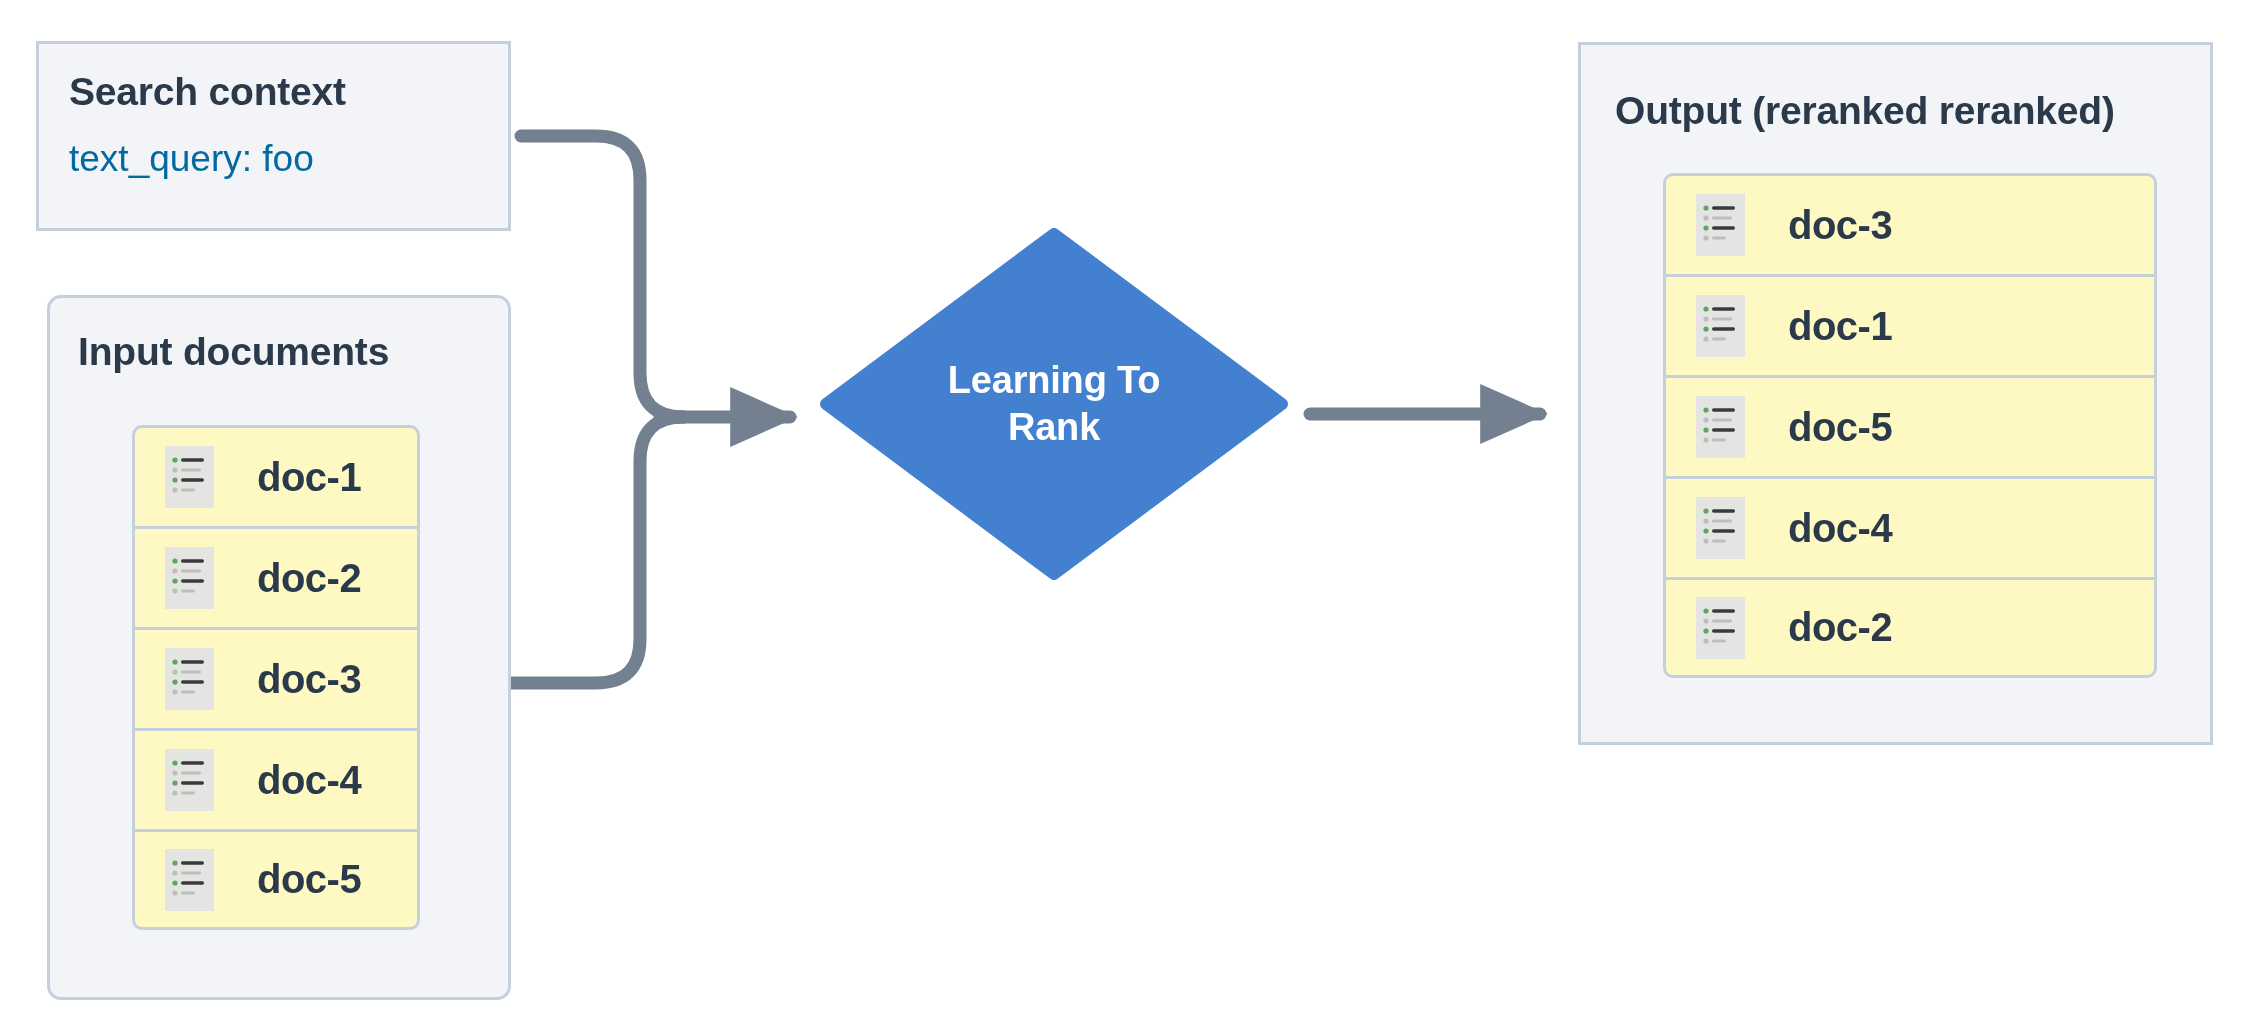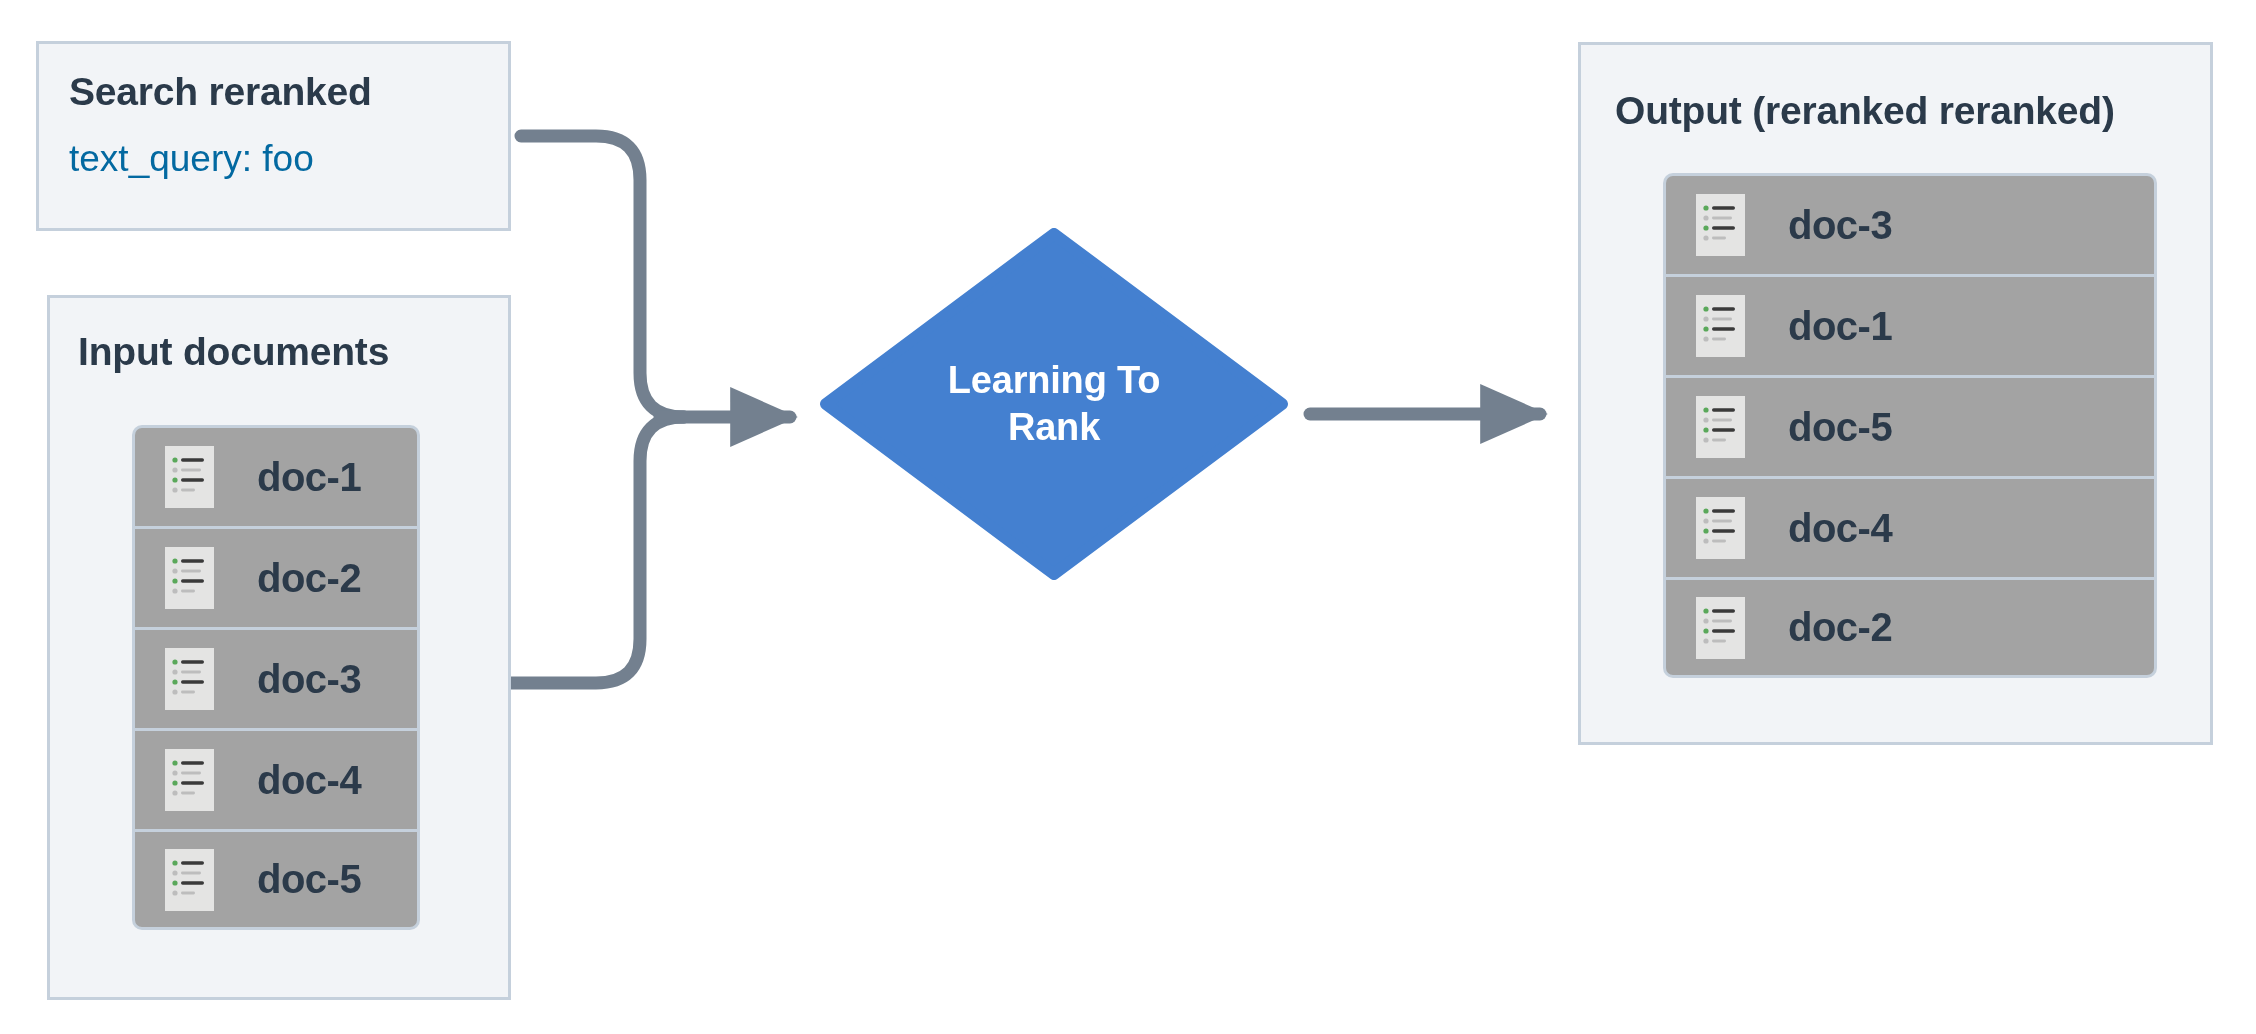--- a/index.html
+++ b/index.html
@@ -58,20 +58,21 @@
     top: 94px;
     font-size: 37px;
   }
 
   
   #input-documents {
     left: 47px;
     top: 295px;
     width: 464px;
     height: 705px;
+    border-radius: 14px;
   }
   #input-documents .panel-title {
     left: 28px;
     top: 32px;
     font-size: 39px;
   }
   #doc-list-input {
     position: absolute;
     left: 82px;
     top: 127px;
@@ -100,21 +101,21 @@
   
   .doc-list {
     display: flex;
     flex-direction: column;
   }
   .doc-row {
     display: flex;
     align-items: center;
     height: 101px;
     box-sizing: border-box;
-    background: #a3a3a3;
+    background: #fef9c3;
     border: 3px solid #c5d0dc;
     border-bottom-width: 0;
     padding-left: 30px;
   }
   .doc-row:first-child {
     border-radius: 10px 10px 0 0;
   }
   .doc-row:last-child {
     border-bottom-width: 3px;
     border-radius: 0 0 10px 10px;
@@ -187,21 +188,21 @@
     <path d="M 521 136 L 596 136 Q 640 136 640 180 L 640 373 Q 640 417 684 417" fill="none" stroke="#73808f" stroke-width="13" stroke-linecap="round"></path>
 
     <path d="M 507 683 L 596 683 Q 640 683 640 639 L 640 461 Q 640 417 684 417" fill="none" stroke="#73808f" stroke-width="13" stroke-linecap="round"></path>
 
     <path d="M 660 417 L 790 417" fill="none" stroke="#73808f" stroke-width="13" stroke-linecap="round" marker-end="url(#arrowhead)"></path>
 
     <path d="M 1310 414 L 1540 414" fill="none" stroke="#73808f" stroke-width="13" stroke-linecap="round" marker-end="url(#arrowhead)"></path>
   </svg>
 
   <div class="panel" id="search-context">
-    <div class="panel-title">Search reranked</div>
+    <div class="panel-title">Search context</div>
     <div class="panel-sub">text_query: foo</div>
   </div>
 
   <div class="panel" id="input-documents">
     <div class="panel-title">Input documents</div>
     <div class="doc-list" id="doc-list-input">
         <div class="doc-row">
           <svg class="doc-icon" viewBox="0 0 49 62" xmlns="http://www.w3.org/2000/svg">
             <rect x="0" y="0" width="49" height="62" fill="#e4e4e3"></rect>
             <circle cx="10" cy="14" r="2.6" fill="#5aa85a"></circle>

